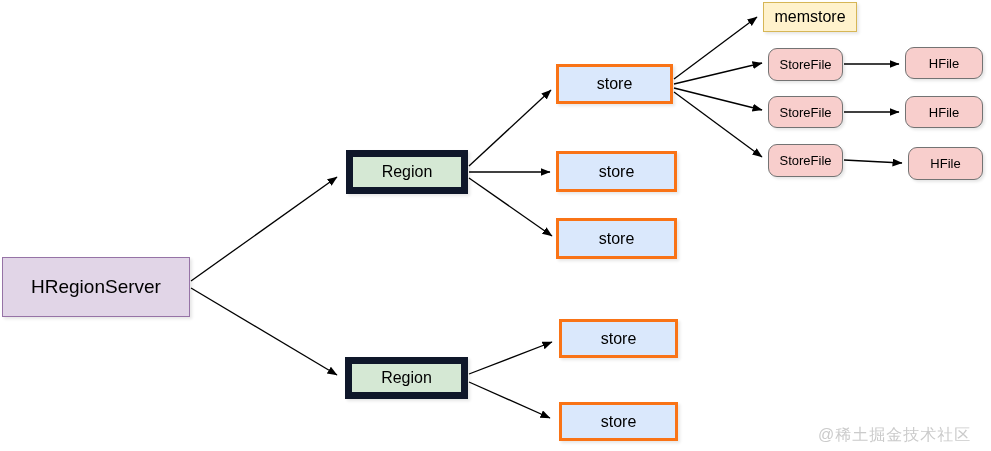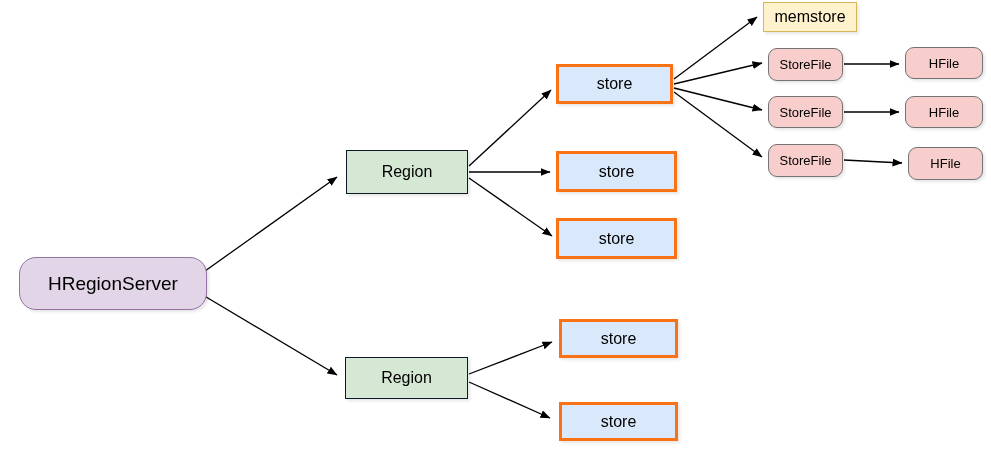--- a/index.html
+++ b/index.html
@@ -13,21 +13,21 @@
   .edges{position:absolute;left:0;top:0;width:991px;height:451px;pointer-events:none;}
   .node{
     position:absolute;
     box-sizing:border-box;
     display:flex;align-items:center;justify-content:center;
     color:#000000;
     text-align:center;
     box-shadow:2px 2px 3px rgba(0,0,0,0.10);
   }
   .purple{background:#e1d5e7;border:1px solid #9673a6;}
-  .green{background:#d5e8d4;border:1px solid #0f172a;}
+  .green{background:#d5e8d4;border:7px solid #0f172a;}
   .blue{background:#dae8fc;border:3px solid #f97316;}
   .yellow{background:#fff2cc;border:1px solid #d6b656;}
   .pink{background:#f8cecc;border:1px solid #737373;}
   .rounded{border-radius:9px;}
   .fs-big{font-size:16px;}
   .fs-mid{font-size:19px;}
   .fs-small{font-size:13px;}
   .watermark{
     position:absolute;
     left:818px;top:425px;
@@ -59,21 +59,21 @@
       <line x1="674" y1="88" x2="762" y2="110" marker-end="url(#arrow)"></line>
       <line x1="674" y1="92" x2="762" y2="157" marker-end="url(#arrow)"></line>
       <line x1="844" y1="64" x2="899" y2="64" marker-end="url(#arrow)"></line>
       <line x1="844" y1="112" x2="899" y2="112" marker-end="url(#arrow)"></line>
       <line x1="844" y1="160" x2="902" y2="163" marker-end="url(#arrow)"></line>
       <line x1="469" y1="374" x2="552" y2="342" marker-end="url(#arrow)"></line>
       <line x1="469" y1="382" x2="550" y2="418" marker-end="url(#arrow)"></line>
     </g>
   </svg>
 
-  <div class="node purple fs-mid" style="left:19px;top:257px;width:188px;height:53px;border-radius:17px;">HRegionServer</div>
+  <div class="node purple fs-mid" style="left:2px;top:257px;width:188px;height:60px;">HRegionServer</div>
 
   <div class="node green fs-big" style="left:346px;top:150px;width:122px;height:44px;">Region</div>
 
   <div class="node green fs-big" style="left:345px;top:357px;width:123px;height:42px;">Region</div>
 
   <div class="node blue fs-big" style="left:556px;top:64px;width:117px;height:40px;">store</div>
 
   <div class="node blue fs-big" style="left:556px;top:151px;width:121px;height:41px;">store</div>
 
   <div class="node blue fs-big" style="left:556px;top:218px;width:121px;height:41px;">store</div>
@@ -89,14 +89,15 @@
   <div class="node pink rounded fs-small" style="left:768px;top:96px;width:75px;height:32px;">StoreFile</div>
 
   <div class="node pink rounded fs-small" style="left:768px;top:144px;width:75px;height:33px;">StoreFile</div>
 
   <div class="node pink rounded fs-small" style="left:905px;top:47px;width:78px;height:32px;">HFile</div>
 
   <div class="node pink rounded fs-small" style="left:905px;top:96px;width:78px;height:32px;">HFile</div>
 
   <div class="node pink rounded fs-small" style="left:908px;top:147px;width:75px;height:33px;">HFile</div>
 
+  <div class="watermark">@稀土掘金技术社区</div>
 
 </div>
 
 </body></html>

